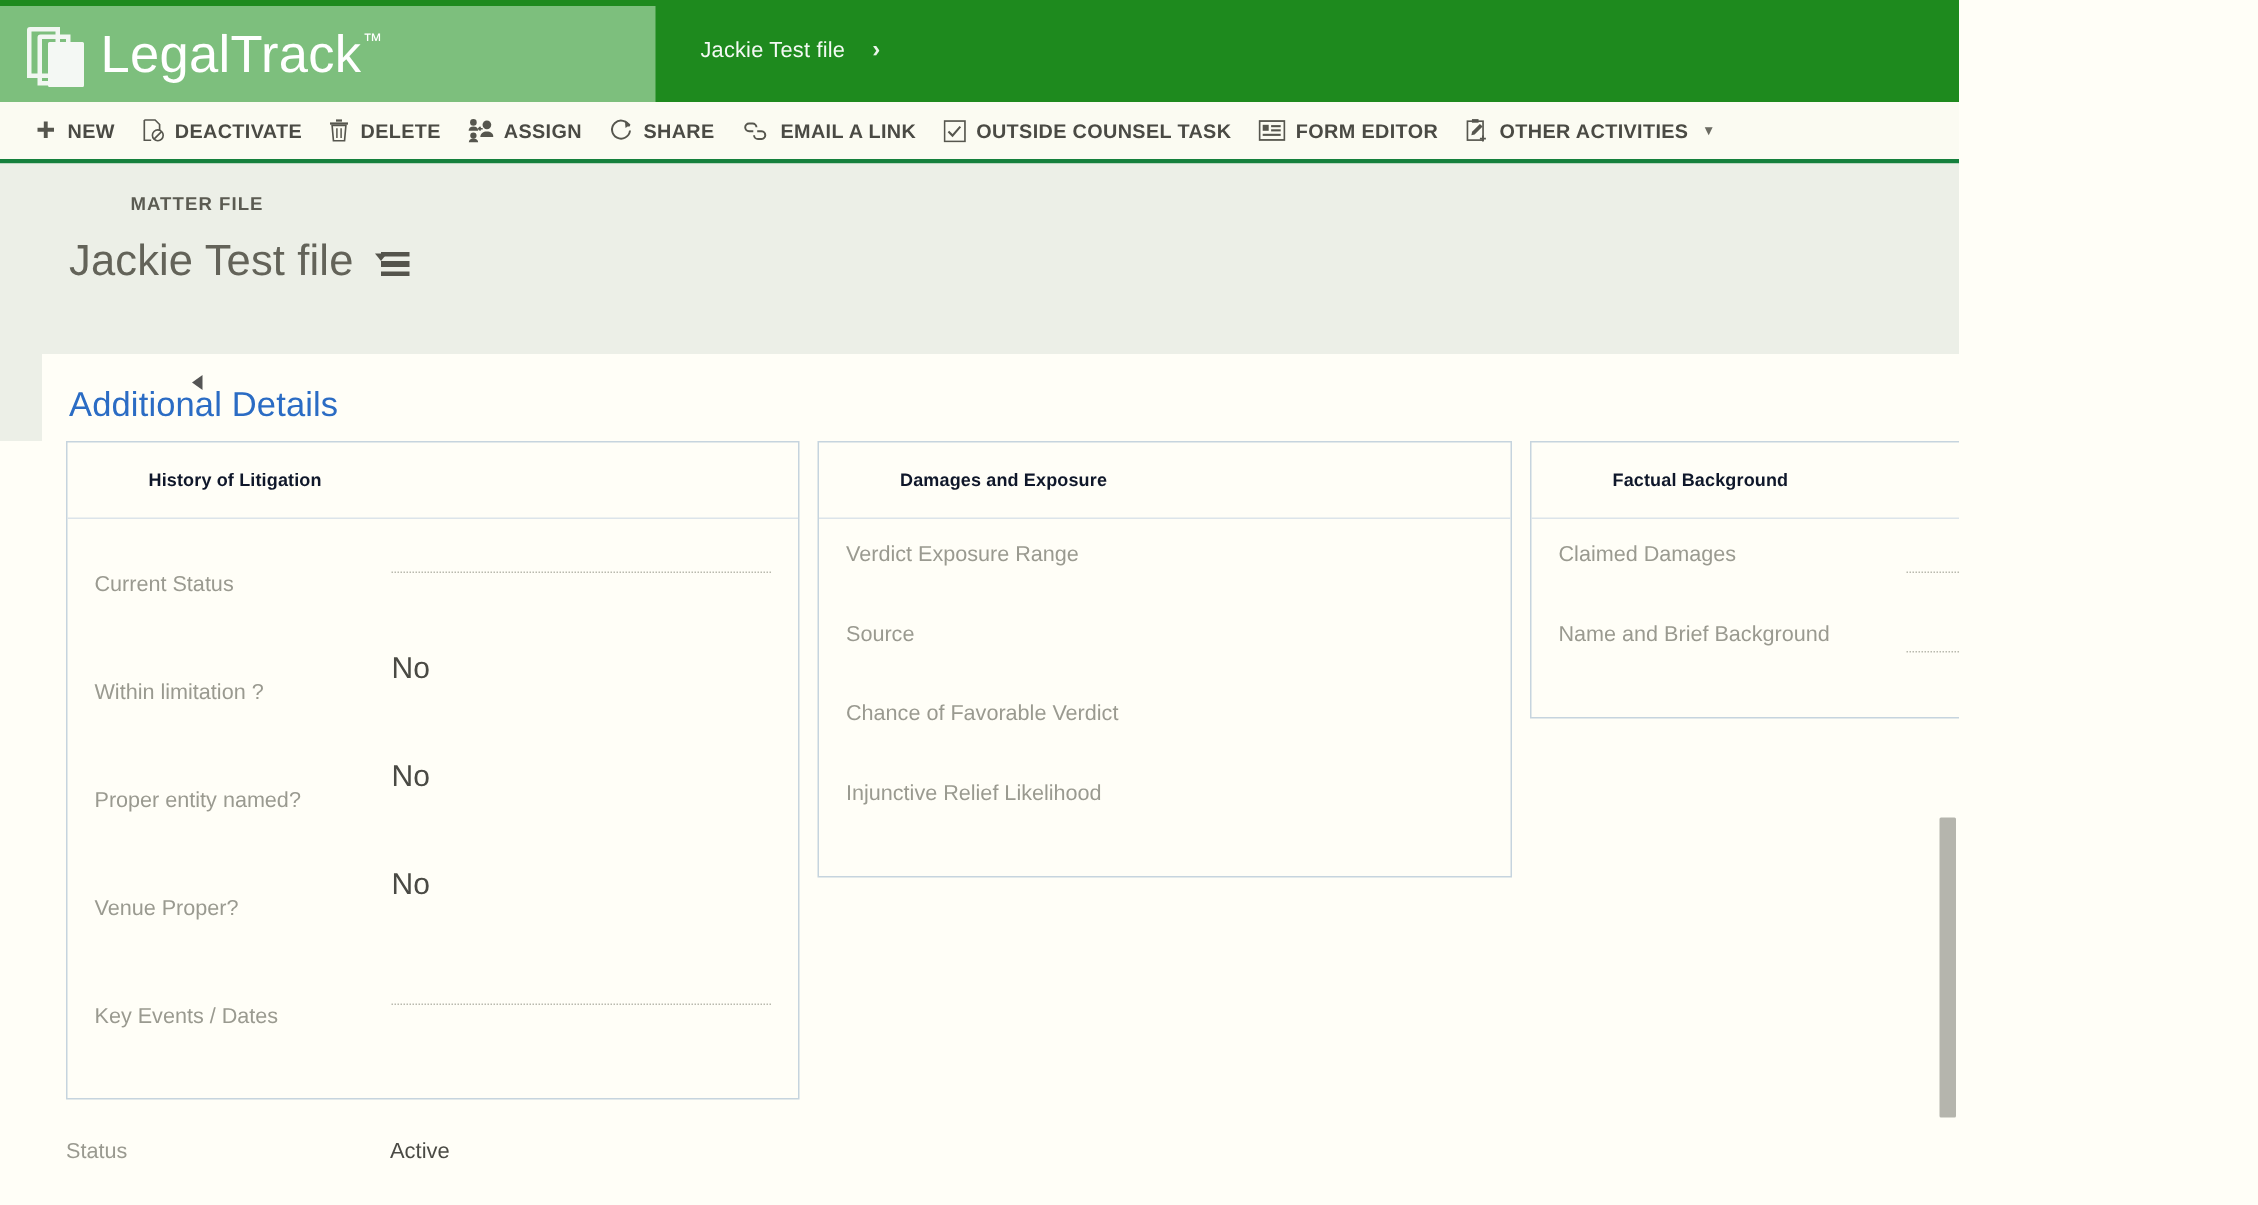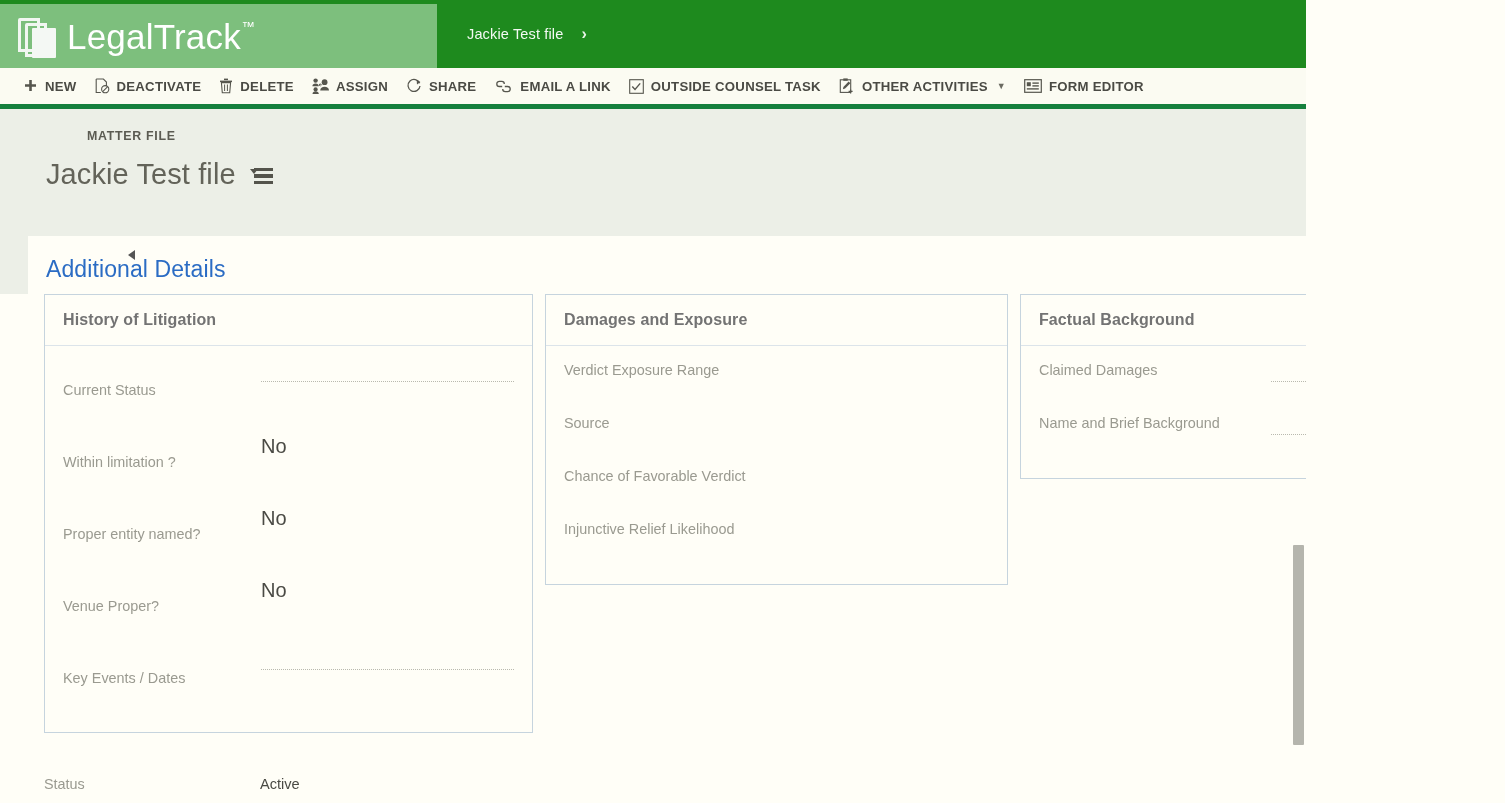--- a/index.html
+++ b/index.html
@@ -133,21 +133,21 @@
     transform: translateX(-50%);
   }
 
   
   .cmdbar {
     position: absolute;
     left: 0; top: 68px;
     width: 1505px;
     height: 41px;
     background: #FBFBF2;
-    border-bottom: 5px solid #15803d;
+    border-bottom: 3px solid #15803d;
     display: flex;
     align-items: center;
     padding-left: 14px;
     box-sizing: border-box;
   }
   .cmd {
     display: flex;
     align-items: center;
     height: 41px;
     padding: 0 9px;
@@ -280,24 +280,25 @@
   .card.c3 { width: 463px; }
   .card-head {
     height: 51px;
     display: flex;
     align-items: center;
     padding-left: 18px;
     border-bottom: 1px solid #DCE4EA;
     box-sizing: border-box;
   }
   .card-head span {
-    color: #737373;
-    font-size: 16px;
+    color: #0f172a;
+    font-size: 12px;
     font-weight: 700;
     letter-spacing: .1px;
+    margin-left: 36px;
   }
   .card-body {
     padding: 12px 18px 14px 18px;
   }
   .field {
     display: flex;
     align-items: flex-start;
   }
   .field .lbl {
     color: #9A9A90;
@@ -335,21 +336,20 @@
   .c3 .field .lbl { width: 232px; }
   .c3 .field .empty { max-width: 197px; }
 
   
   .bottomrow {
     position: absolute;
     left: 44px; top: 760px;
     width: 1440px;
     display: flex;
     align-items: flex-start;
-    margin-top: 16px;
   }
   .bottomrow .lbl {
     color: #9A9A90;
     font-size: 14.4px;
     width: 216px;
     flex: 0 0 auto;
   }
   .bottomrow .val {
     color: #4A4A44;
     font-size: 14.6px;
@@ -484,42 +484,42 @@
         <svg width="15" height="15" viewBox="0 0 15 15">
           <rect x="0.7" y="0.7" width="13.6" height="13.6" fill="none" stroke="#56564E" stroke-width="1.1"></rect>
           <path d="M3.3 7.6 6 10.4l5.2-6" fill="none" stroke="#56564E" stroke-width="1.4"></path>
         </svg>
       </span>
       <span>OUTSIDE COUNSEL TASK</span>
     </div>
 
     <div class="cmd">
       <span class="gl">
-        <svg width="16" height="16" viewBox="0 0 16 16">
-          <rect x="1.3" y="1.8" width="10.4" height="12.6" fill="none" stroke="#56564E" stroke-width="1.1"></rect>
-          <rect x="4.3" y="0.4" width="4.4" height="2.4" fill="#56564E"></rect>
-          <path d="M9.6 3.6 4.4 8.9l-.5 2.3 2.2-.6 5.3-5.3z" fill="#56564E"></path>
-          <path d="M11.6 11.4v4M9.6 13.4h4" stroke="#56564E" stroke-width="1.2"></path>
-        </svg>
-      </span>
-      <span>OTHER ACTIVITIES</span>
-      <span class="caret">▼</span>
-    </div>
-
-    <div class="cmd">
-      <span class="gl">
         <svg width="18" height="14" viewBox="0 0 18 14">
           <rect x="0.7" y="0.7" width="16.6" height="12.6" fill="none" stroke="#56564E" stroke-width="1.2"></rect>
           <rect x="2.8" y="3.2" width="4" height="4" fill="#56564E"></rect>
           <rect x="8.4" y="3.4" width="6.4" height="1.4" fill="#56564E"></rect>
           <rect x="8.4" y="6.2" width="6.4" height="1.4" fill="#56564E"></rect>
           <rect x="2.8" y="9.2" width="12" height="1.4" fill="#56564E"></rect>
         </svg>
       </span>
       <span>FORM EDITOR</span>
+    </div>
+
+    <div class="cmd">
+      <span class="gl">
+        <svg width="16" height="16" viewBox="0 0 16 16">
+          <rect x="1.3" y="1.8" width="10.4" height="12.6" fill="none" stroke="#56564E" stroke-width="1.1"></rect>
+          <rect x="4.3" y="0.4" width="4.4" height="2.4" fill="#56564E"></rect>
+          <path d="M9.6 3.6 4.4 8.9l-.5 2.3 2.2-.6 5.3-5.3z" fill="#56564E"></path>
+          <path d="M11.6 11.4v4M9.6 13.4h4" stroke="#56564E" stroke-width="1.2"></path>
+        </svg>
+      </span>
+      <span>OTHER ACTIVITIES</span>
+      <span class="caret">▼</span>
     </div>
   </div>
 
   <div class="headerband"></div>
   <div class="leftstrip"></div>
 
   <div class="hb-eyebrow">MATTER FILE</div>
 
   <div class="hb-titlewrap">
     <span class="hb-title">Jackie Test file</span>

